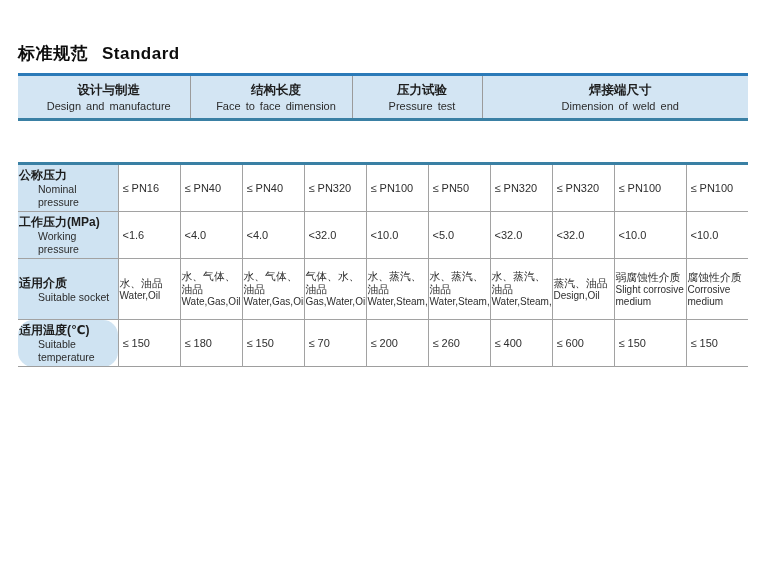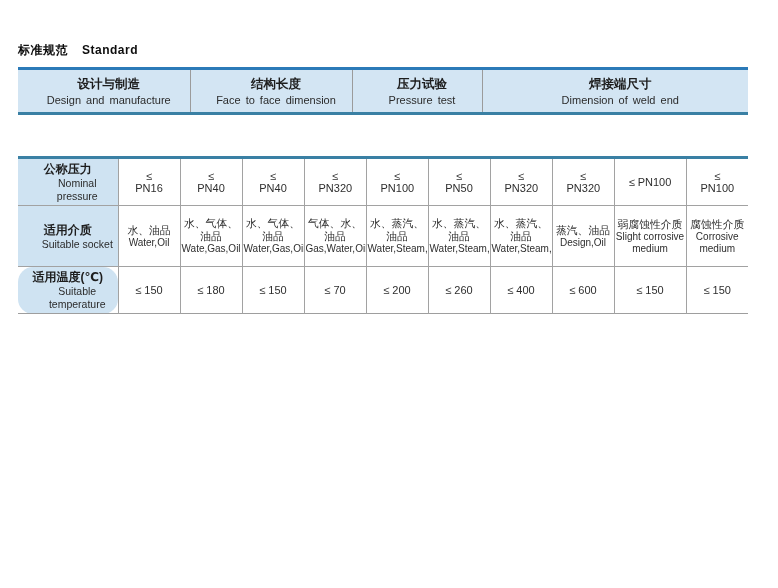--- a/index.html
+++ b/index.html
@@ -5,21 +5,21 @@
   * { margin:0; padding:0; box-sizing:border-box; }
   html,body { background:#ffffff; }
   body {
     width:778px; height:588px; overflow:hidden; position:relative;
     font-family:"Liberation Sans","DejaVu Sans",sans-serif;
     color:#333333;
   }
   .page { padding:42px 30px 0 18px; }
 
   .doc-title {
-    font-size:12px; font-weight:bold; color:#0d0d0d;
+    font-size:17px; font-weight:bold; color:#0d0d0d;
     letter-spacing:0.5px; margin-bottom:8px;
   }
   .doc-title .en { margin-left:14px; }
 
   table { border-collapse:collapse; table-layout:fixed; width:730px; }
   td, th { overflow:hidden; }
 
   
   .t1 { border-top:3px solid #2b7ab8; border-bottom:3px solid #3a80a4; margin-bottom:41px; }
   .t1 th {
@@ -32,29 +32,29 @@
   .t1 td {
     text-align:center; vertical-align:top; padding-top:7px;
     font-size:11px; color:#2e2e2e; height:39px; word-spacing:1px;
   }
   .t1 th + th, .t1 td + td { border-left:1px solid #9b9b9b; }
   .t1 td .line { display:block; line-height:19px; }
   .t1 td .line + .line { margin-top:3px; }
 
   
   .t2 { border-top:3px solid #3a80a4; border-bottom:1px solid #9e9e9e; }
-  .t2 td { border-left:1px solid #a2a2a2; text-align:center; vertical-align:middle; }
+  .t2 td { border-left:1px solid #a2a2a2; text-align:left; vertical-align:middle; }
   .t2 td:first-child { border-left:none; }
   .t2 tr + tr td { border-top:1px solid #a2a2a2; }
   .t2 .rowhead {
     background:#cfe3f2; padding:2px 1px;
   }
   .t2 .rowhead .zh { display:block; font-size:12px; font-weight:bold; color:#1d1d1d; line-height:16px; }
   .t2 .rowhead .en { display:block; font-size:10.5px; color:#2b2b2b; line-height:13px;padding-left:19px; }
-  .t2 .cell { font-size:11px; color:#2e2e2e; padding:2px 14px; }
+  .t2 .cell { font-size:11px; color:#2e2e2e; padding:2px 4px; }
   .r1 td { height:37px; }
   .r2 td { height:44px; }
   .r3 td { height:61px; }
   .r4 td { height:40px;border-radius:15px; }
   .r3 .cell { padding:2px 1px; }
   .r3 .cell .zh { display:block; font-size:10.8px; color:#2e2e2e; line-height:13px; }
   .r3 .cell .en { display:block; font-size:10px; color:#2e2e2e; line-height:12px; }
 </style>
 </head>
 <body>
@@ -120,20 +120,36 @@
       <td class="cell">≤ PN40</td>
       <td class="cell">≤ PN320</td>
       <td class="cell">≤ PN100</td>
       <td class="cell">≤ PN50</td>
       <td class="cell">≤ PN320</td>
       <td class="cell">≤ PN320</td>
       <td class="cell">≤ PN100</td>
       <td class="cell">≤ PN100</td>
     </tr>
 
+    <tr class="r2">
+      <td class="rowhead">
+        <span class="zh">工作压力(MPa)</span>
+        <span class="en">Working pressure</span>
+      </td>
+      <td class="cell">&lt;1.6</td>
+      <td class="cell">&lt;4.0</td>
+      <td class="cell">&lt;4.0</td>
+      <td class="cell">&lt;32.0</td>
+      <td class="cell">&lt;10.0</td>
+      <td class="cell">&lt;5.0</td>
+      <td class="cell">&lt;32.0</td>
+      <td class="cell">&lt;32.0</td>
+      <td class="cell">&lt;10.0</td>
+      <td class="cell">&lt;10.0</td>
+    </tr>
 
     <tr class="r3">
       <td class="rowhead">
         <span class="zh">适用介质</span>
         <span class="en">Suitable socket</span>
       </td>
       <td class="cell">
         <span class="zh">水、油品</span>
         <span class="en">Water,Oil</span>
       </td>

